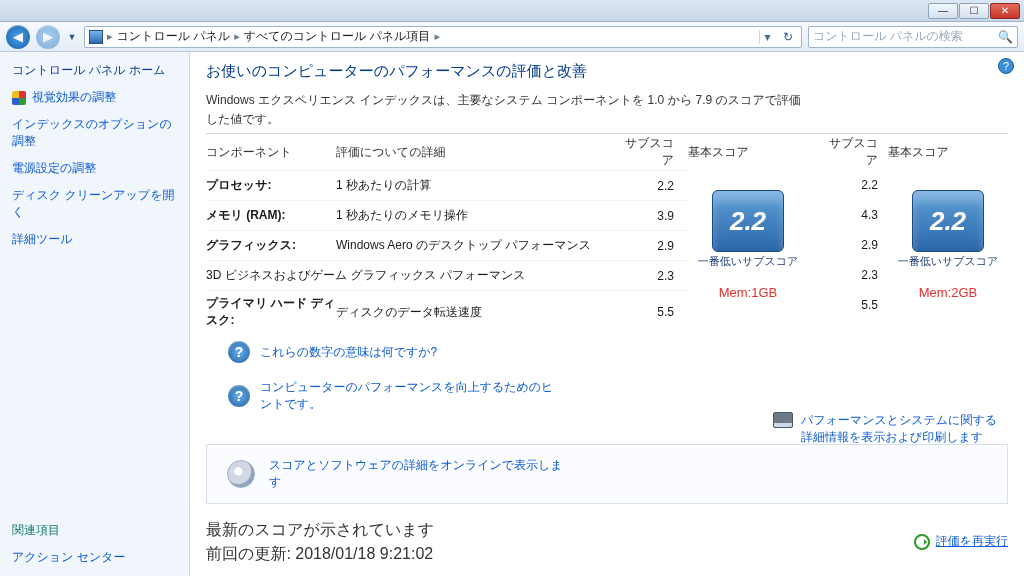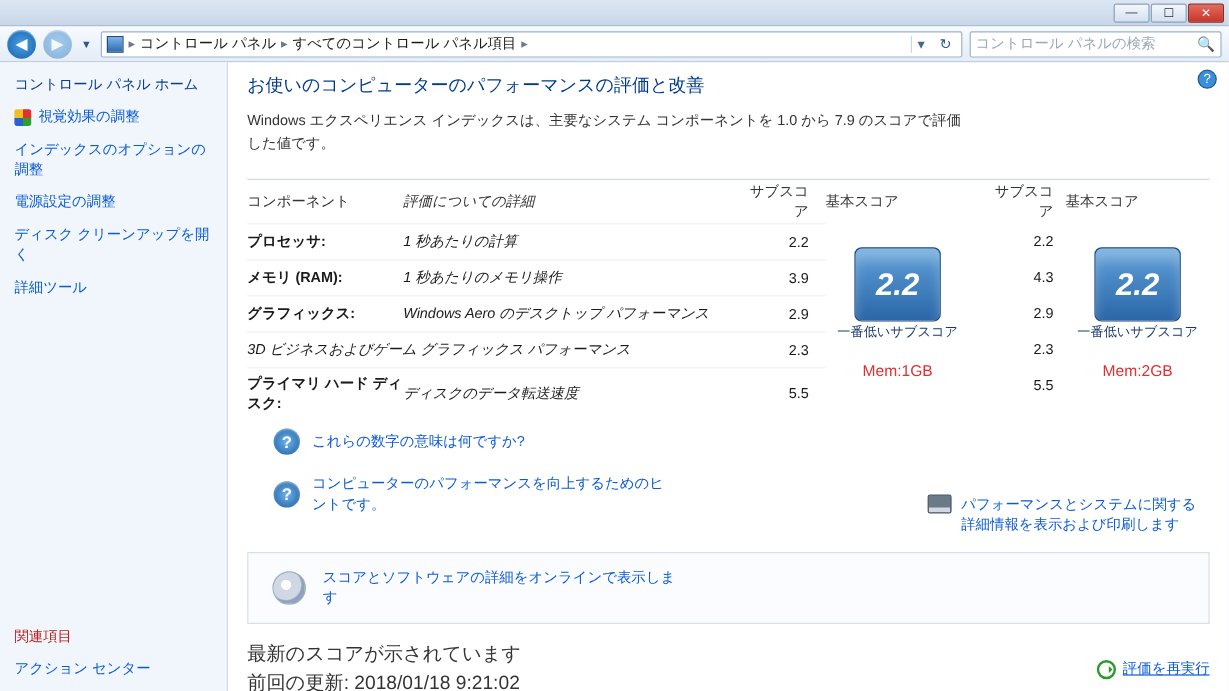--- a/index.html
+++ b/index.html
@@ -112,39 +112,39 @@
   .sidebar .home { color:#0b3d91; font-weight:normal; }
   .sidebar a.link { color:#0b5bd3; text-decoration:none; display:flex; align-items:center; gap:6px;}
   .sidebar a.link.wrap { display:block; padding-left:0; }
   .shield {
     width:14px; height:14px;
     background: conic-gradient(#e03030 0 25%, #2aa02a 0 50%, #2a60d0 0 75%, #f0c020 0 100%);
     border-radius:2px;
     flex:none;
   }
   .sidebar .spacer { flex:1; }
-  .sidebar .related-title { color:#b91c1c; }
+  .sidebar .related-title { color:#0f766e; }
   
   .main { flex:1; padding: 10px 16px 12px 16px; position:relative; overflow:hidden; }
   .page-title { color:#003a8c; font-size:15px; margin-bottom:10px;}
   .help-icon {
     position:absolute; top:6px; right:10px;
     width:16px;height:16px;border-radius:50%;
     background:#3a8fd8;border:1px solid #1a5a98;color:#fff;
     font-size:11px; display:flex; align-items:center; justify-content:center;
   }
-  .subdesc { color:#333; line-height:1.6; margin-bottom:20px; max-width:600px;}
+  .subdesc { color:#333; line-height:1.6; margin-bottom:4px; max-width:600px;}
   
   .scores { display:flex; gap:20px; border-top:1px solid #cfd8e4;}
   .maincol { flex:1; }
   .sidecol { width: 180px; }
   .hdrrow, .datarow { display:flex; align-items:center; }
   .hdrrow { height:36px; color:#333; font-size:12px; }
   .c-comp { width:130px; font-weight:bold;}
-  .c-desc { flex:1; padding-right:10px;font-style:italic;}
+  .c-desc { flex:1; padding-right:10px;}
   .c-sub  { width:70px; text-align:right; padding-right:14px;}
   .c-base { width:120px; }
   .hdrrow .c-comp, .hdrrow .c-desc, .hdrrow .c-sub, .hdrrow .c-base { font-weight:normal; }
   .datarow { min-height:30px; border-top:1px solid #eef1f6; padding:4px 0;}
   .datarow .c-comp { font-weight:bold; }
   .sidecol .hdrrow, .sidecol .datarow { }
   .s-sub { width:60px; text-align:right; padding-right:10px;}
   .s-base { flex:1; }
   .badge {
     width:72px; height:62px;

